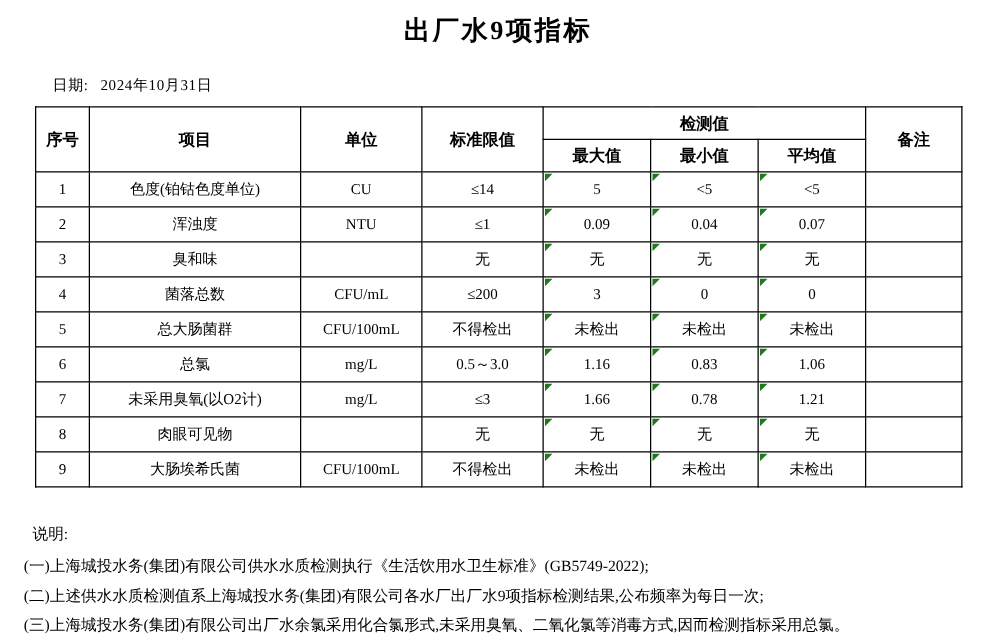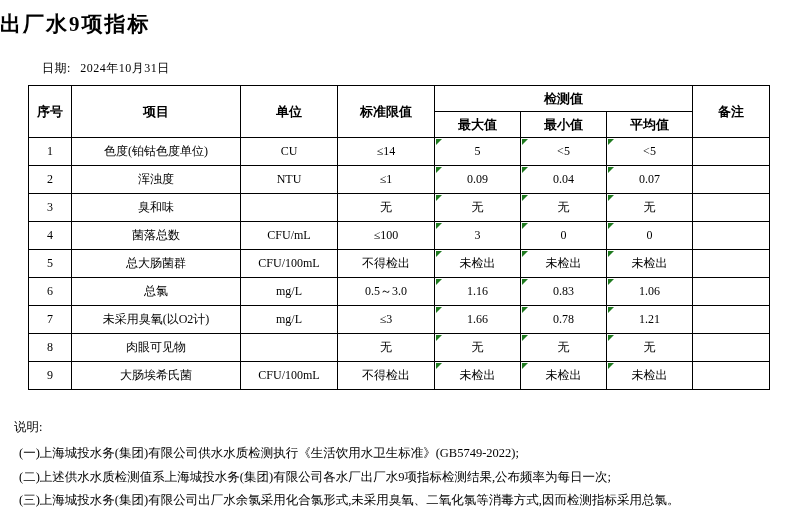--- a/index.html
+++ b/index.html
@@ -14,20 +14,21 @@
     color: #000000;
     overflow: hidden;
   }
   .page {
     position: relative;
     width: 797px;
     height: 509px;
     box-sizing: border-box;
   }
   .title {
+    text-align: center;
     font-size: 21px;
     font-weight: bold;
     letter-spacing: 2px;
     margin-top: 10px;
     margin-bottom: 0;
     font-family: "Liberation Serif", "DejaVu Serif", serif;
   }
   .date-line {
     margin-top: 22px;
     margin-left: 42px;
@@ -80,21 +81,21 @@
     border-top: 6px solid #1f7a1f;
     border-right: 6px solid transparent;
   }
   .notes {
     margin-left: 14px;
     margin-top: 26px;
     font-size: 12.5px;
     line-height: 1.9;
   }
   .notes .note-title {
-    margin-left: 0px;
+    margin-left: 12px;
     margin-bottom: 2px;
   }
   .notes .note-line {
     margin-left: 5px;
     white-space: nowrap;
   }
 </style>
 </head>
 <body>
 
@@ -151,21 +152,21 @@
           <td class="col-limit left-text">无</td>
           <td class="col-val"><span class="corner"></span>无</td>
           <td class="col-val"><span class="corner"></span>无</td>
           <td class="col-val"><span class="corner"></span>无</td>
           <td class="col-remark"></td>
         </tr>
         <tr>
           <td class="col-no">4</td>
           <td class="col-item left-text">菌落总数</td>
           <td class="col-unit left-text">CFU/mL</td>
-          <td class="col-limit left-text">≤100</td>
+          <td class="col-limit left-text">≤200</td>
           <td class="col-val"><span class="corner"></span>3</td>
           <td class="col-val"><span class="corner"></span>0</td>
           <td class="col-val"><span class="corner"></span>0</td>
           <td class="col-remark"></td>
         </tr>
         <tr>
           <td class="col-no">5</td>
           <td class="col-item left-text">总大肠菌群</td>
           <td class="col-unit left-text">CFU/100mL</td>
           <td class="col-limit left-text">不得检出</td>

